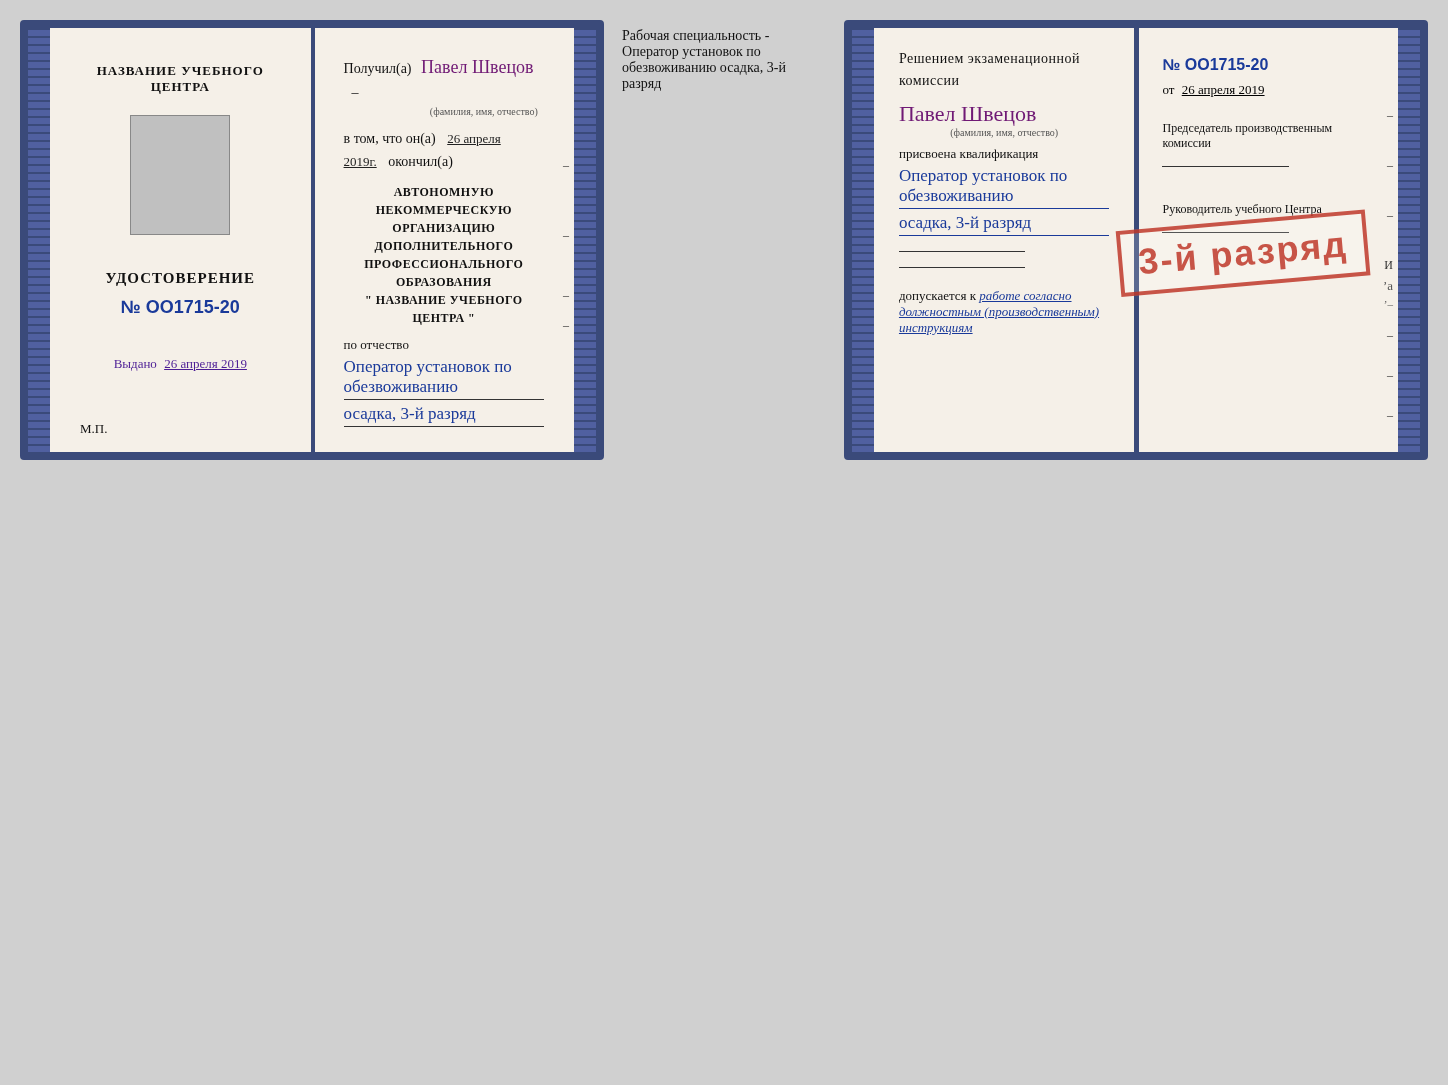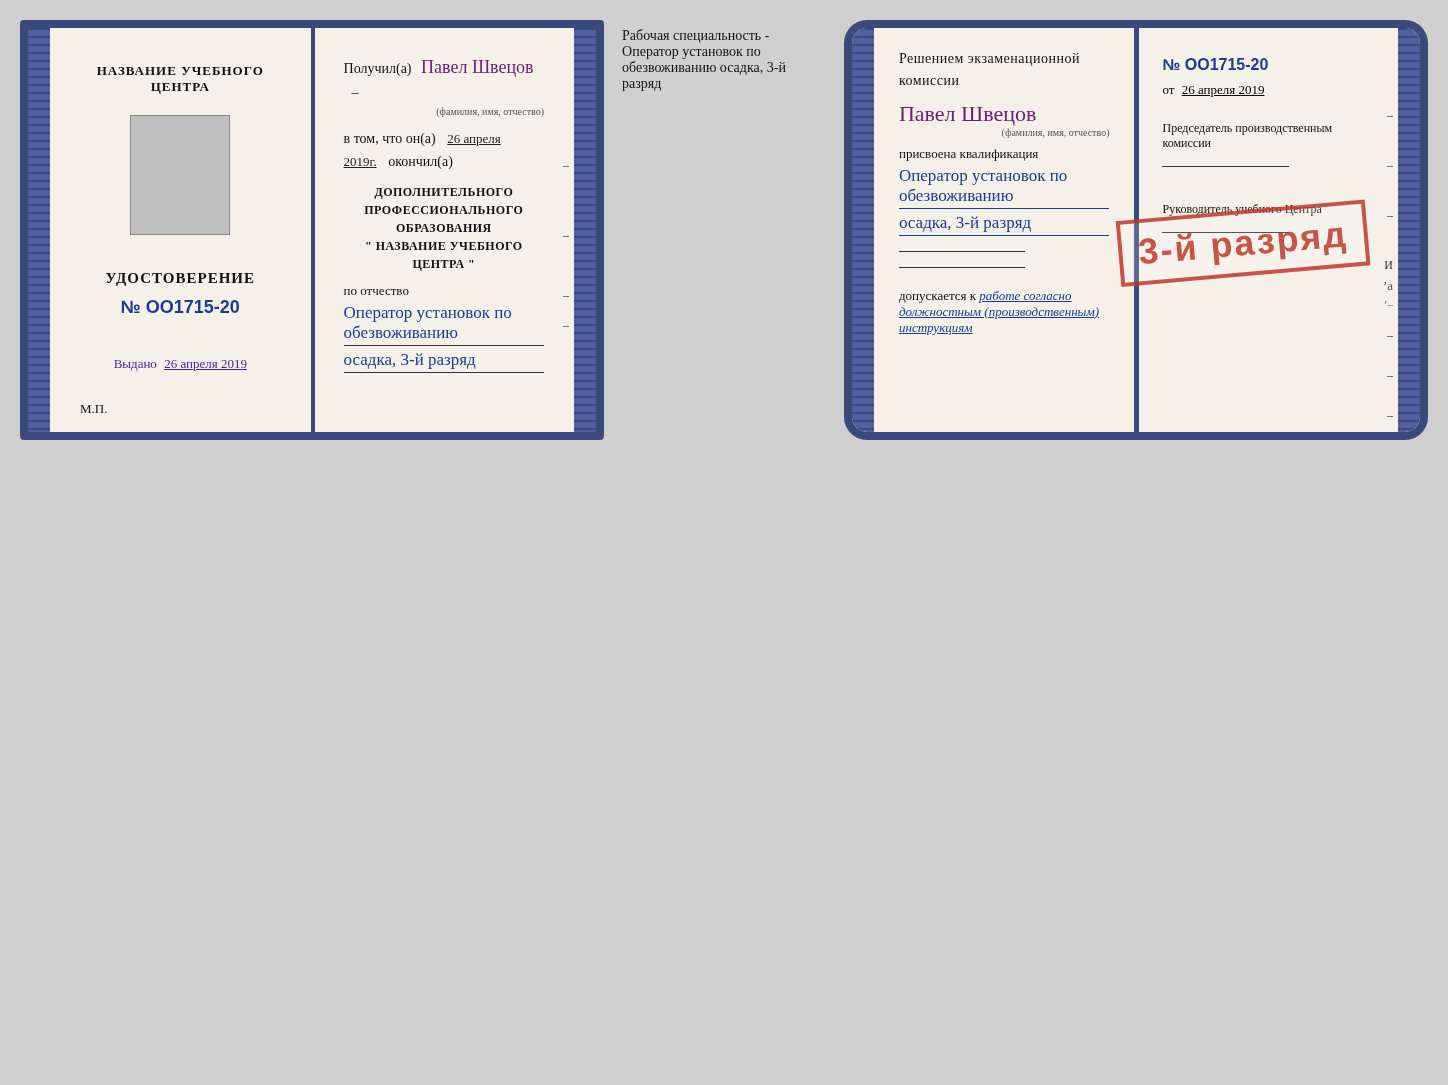--- a/index.html
+++ b/index.html
@@ -133,21 +133,21 @@
     .handwritten-small {
       font-family: 'Segoe Script', 'Comic Sans MS', cursive;
       color: #222;
       font-size: 13px;
     }
 
     .field-label-small {
       font-size: 10px;
       color: #555;
       display: block;
-      text-align: right;
+      text-align: center;
     }
 
     .big-org-text {
       font-size: 12px;
       font-weight: bold;
       text-align: center;
       letter-spacing: 0.5px;
       line-height: 1.5;
       margin: 10px 0;
       color: #111;
@@ -287,40 +287,41 @@
         <span class="field-label-small" style="margin-left:80px;">(фамилия, имя, отчество)</span>
       </div>
 
       <div class="received-line">
         <span>в том, что он(а)</span>
         <span class="handwritten-small" style="text-decoration:underline; margin: 0 8px;">26 апреля 2019г.</span>
         <span>окончил(а)</span>
       </div>
 
       <div class="big-org-text">
+        <div>АВТОНОМНУЮ НЕКОММЕРЧЕСКУЮ ОРГАНИЗАЦИЮ</div>
         <div>ДОПОЛНИТЕЛЬНОГО ПРОФЕССИОНАЛЬНОГО ОБРАЗОВАНИЯ</div>
         <div>"   НАЗВАНИЕ УЧЕБНОГО ЦЕНТРА   "</div>
       </div>
 
       <div class="profession-label">по отчество</div>
       <span class="handwritten-profession">Оператор установок по обезвоживанию</span>
       <span class="handwritten-profession">осадка, 3-й разряд</span>
 
       <span class="dash-right" style="top: 130px;">–</span>
       <span class="dash-right" style="top: 200px;">–</span>
       <span class="dash-right" style="top: 260px;">–</span>
       <span class="dash-right" style="top: 290px;">–</span>
     </div>
 
     <div class="spine-right"></div>
   </div>
 
   <div class="between-label">Рабочая специальность - Оператор установок по обезвоживанию осадка, 3-й разряд</div>
 
-  <div class="document-card" style="min-height:420px;border-radius:23px;">
+  <div class="document-card" style="min-height:420px;">
     <div class="spine-left"></div>
 
     <div class="doc-left doc2-left">
       <div class="decision-text">Решением экзаменационной комиссии</div>
 
       <div style="margin:8px 0;">
         <span class="handwritten" style="font-size:22px;">Павел Швецов</span>
         <br>
         <span class="field-label-small">(фамилия, имя, отчество)</span>
       </div>

